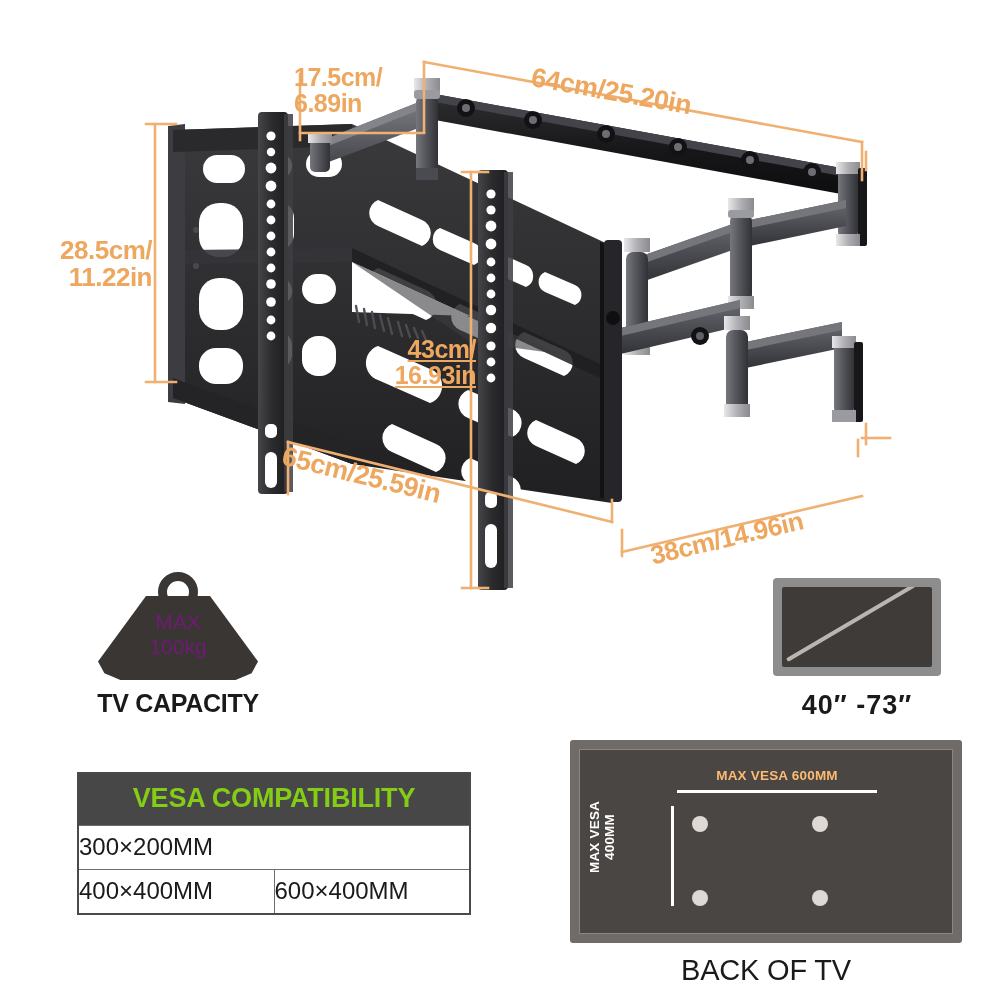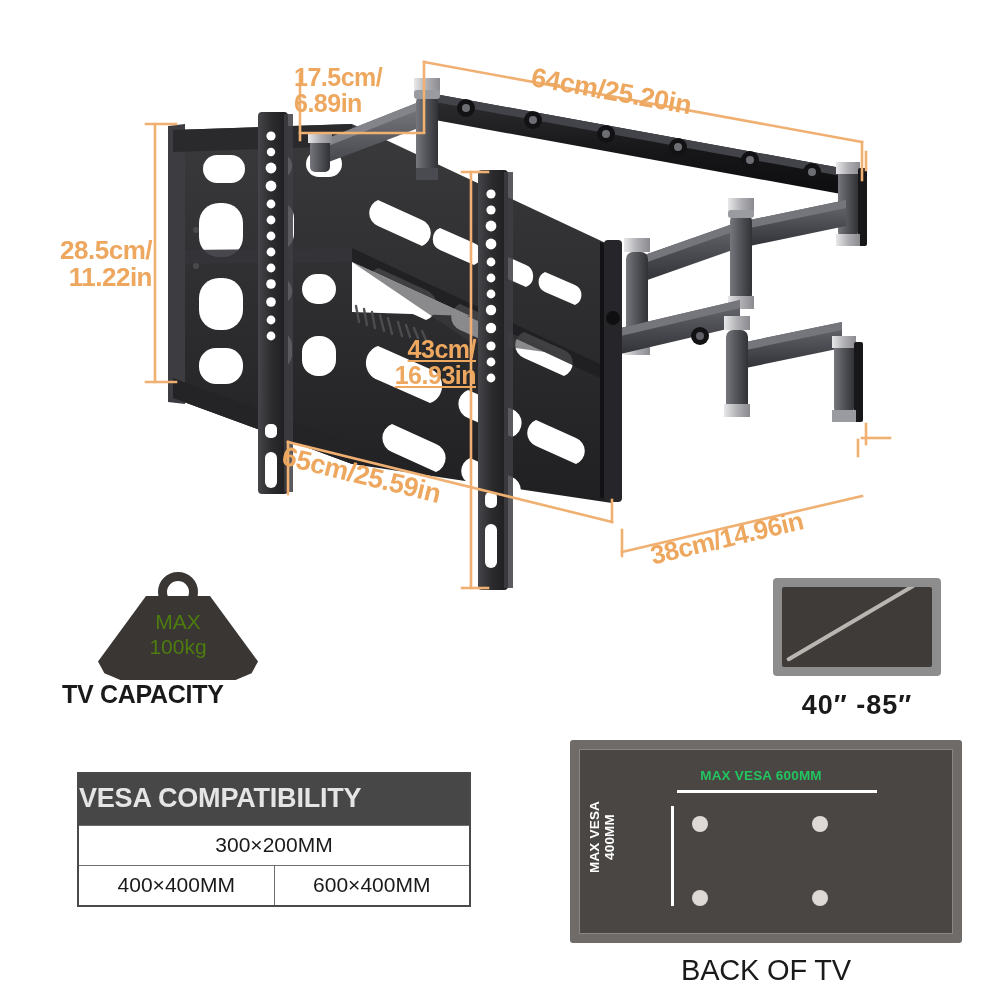--- a/index.html
+++ b/index.html
@@ -17,55 +17,55 @@
   .cap-wrap{position:absolute;left:62px;top:572px;width:232px;}
   .cap-icon{position:relative;width:160px;height:108px;margin:0 auto;}
   .cap-ring{position:absolute;left:50%;top:0;transform:translateX(-50%);
             width:40px;height:40px;border:9px solid #3a3633;border-radius:50%;
             box-sizing:border-box;}
   .cap-body{position:absolute;left:0;top:24px;width:160px;height:84px;
             background:#3a3633;
             clip-path:polygon(30% 0%,70% 0%,100% 78%,96% 92%,86% 100%,14% 100%,4% 92%,0% 78%);
             border-radius:10px;}
   .cap-txt{position:absolute;left:0;top:38px;width:160px;text-align:center;
-           color:#4d7c0f;font-size:21px;line-height:1.18;font-weight:400;}
-  .cap-label{font-size:25px;font-weight:700;
+           color:#701a75;font-size:21px;line-height:1.18;font-weight:400;}
+  .cap-label{margin-top:9px;text-align:center;font-size:25px;font-weight:700;
              letter-spacing:-0.3px;}
 
   
   .tv-wrap{position:absolute;left:762px;top:578px;width:190px;}
   .tv-frame{width:168px;height:98px;margin:0 auto;background:#8d8d8d;
             border-radius:4px;padding:9px;box-sizing:border-box;}
   .tv-screen{width:100%;height:100%;background:#3f3b38;border-radius:2px;
              position:relative;overflow:hidden;}
   .tv-diag{position:absolute;left:4%;bottom:6%;width:104%;height:4px;
            background:#b9b6b2;transform-origin:left bottom;
            transform:rotate(-30.5deg);border-radius:3px;}
   .tv-label{margin-top:14px;text-align:center;font-size:27px;font-weight:700;
             letter-spacing:1px;}
 
   
   .vesa{position:absolute;left:77px;top:772px;width:394px;
         border:2px solid #4a4a4a;box-sizing:border-box;background:#fff;}
-  .vesa-head{background:#474747;color:#e5e5e5;text-align:left;
+  .vesa-head{background:#474747;color:#84cc16;text-align:center;
              font-size:27px;font-weight:700;padding:9px 0 11px;letter-spacing:-0.2px;}
   .vesa-row{display:flex;}
-  .vesa-cell{flex:1;text-align:center;font-size:21px;padding:7px 0 8px;
+  .vesa-cell{flex:1;text-align:left;font-size:24px;padding:7px 0 8px;
              border-top:1.5px solid #6e6e6e;}
   .vesa-cell+.vesa-cell{border-left:1.5px solid #6e6e6e;}
 
   
   .bot-wrap{position:absolute;left:570px;top:740px;width:392px;}
   .bot-frame{width:392px;height:203px;background:#6f6b68;
              border-radius:3px;padding:9px;box-sizing:border-box;
              position:relative;}
   .bot-inner{width:100%;height:100%;background:#4a4644;position:relative;
              border:1px solid #8a8683;box-sizing:border-box;}
-  .bot-h-label{position:absolute;left:76px;top:18px;width:210px;text-align:center;
-               color:#22c55e;font-size:13.5px;font-weight:700;letter-spacing:.2px;}
+  .bot-h-label{position:absolute;left:92px;top:18px;width:210px;text-align:center;
+               color:#fdba74;font-size:13.5px;font-weight:700;letter-spacing:.2px;}
   .bot-h-line{position:absolute;left:97px;top:40px;width:200px;height:3px;background:#fff;}
   .bot-v-label{position:absolute;left:-38px;top:72px;width:120px;text-align:center;
                color:#fff;font-size:13.5px;font-weight:700;letter-spacing:.2px;
                transform:rotate(-90deg);}
   .bot-v-line{position:absolute;left:91px;top:56px;width:3px;height:100px;background:#fff;}
   .hole{position:absolute;width:16px;height:16px;border-radius:50%;background:#ded9d4;}
   .bot-label{margin-top:11px;text-align:center;font-size:29px;font-weight:400;
              letter-spacing:-0.2px;}
 </style>
 </head>
@@ -355,21 +355,21 @@
     </div>
     <div class="cap-label">TV CAPACITY</div>
   </div>
 
   <div class="tv-wrap">
     <div class="tv-frame">
       <div class="tv-screen">
         <div class="tv-diag"></div>
       </div>
     </div>
-    <div class="tv-label">40″  -85″</div>
+    <div class="tv-label">40″  -73″</div>
   </div>
 
   <div class="vesa">
     <div class="vesa-head">VESA COMPATIBILITY</div>
     <div class="vesa-row">
       <div class="vesa-cell">300×200MM</div>
     </div>
     <div class="vesa-row">
       <div class="vesa-cell">400×400MM</div>
       <div class="vesa-cell">600×400MM</div>

